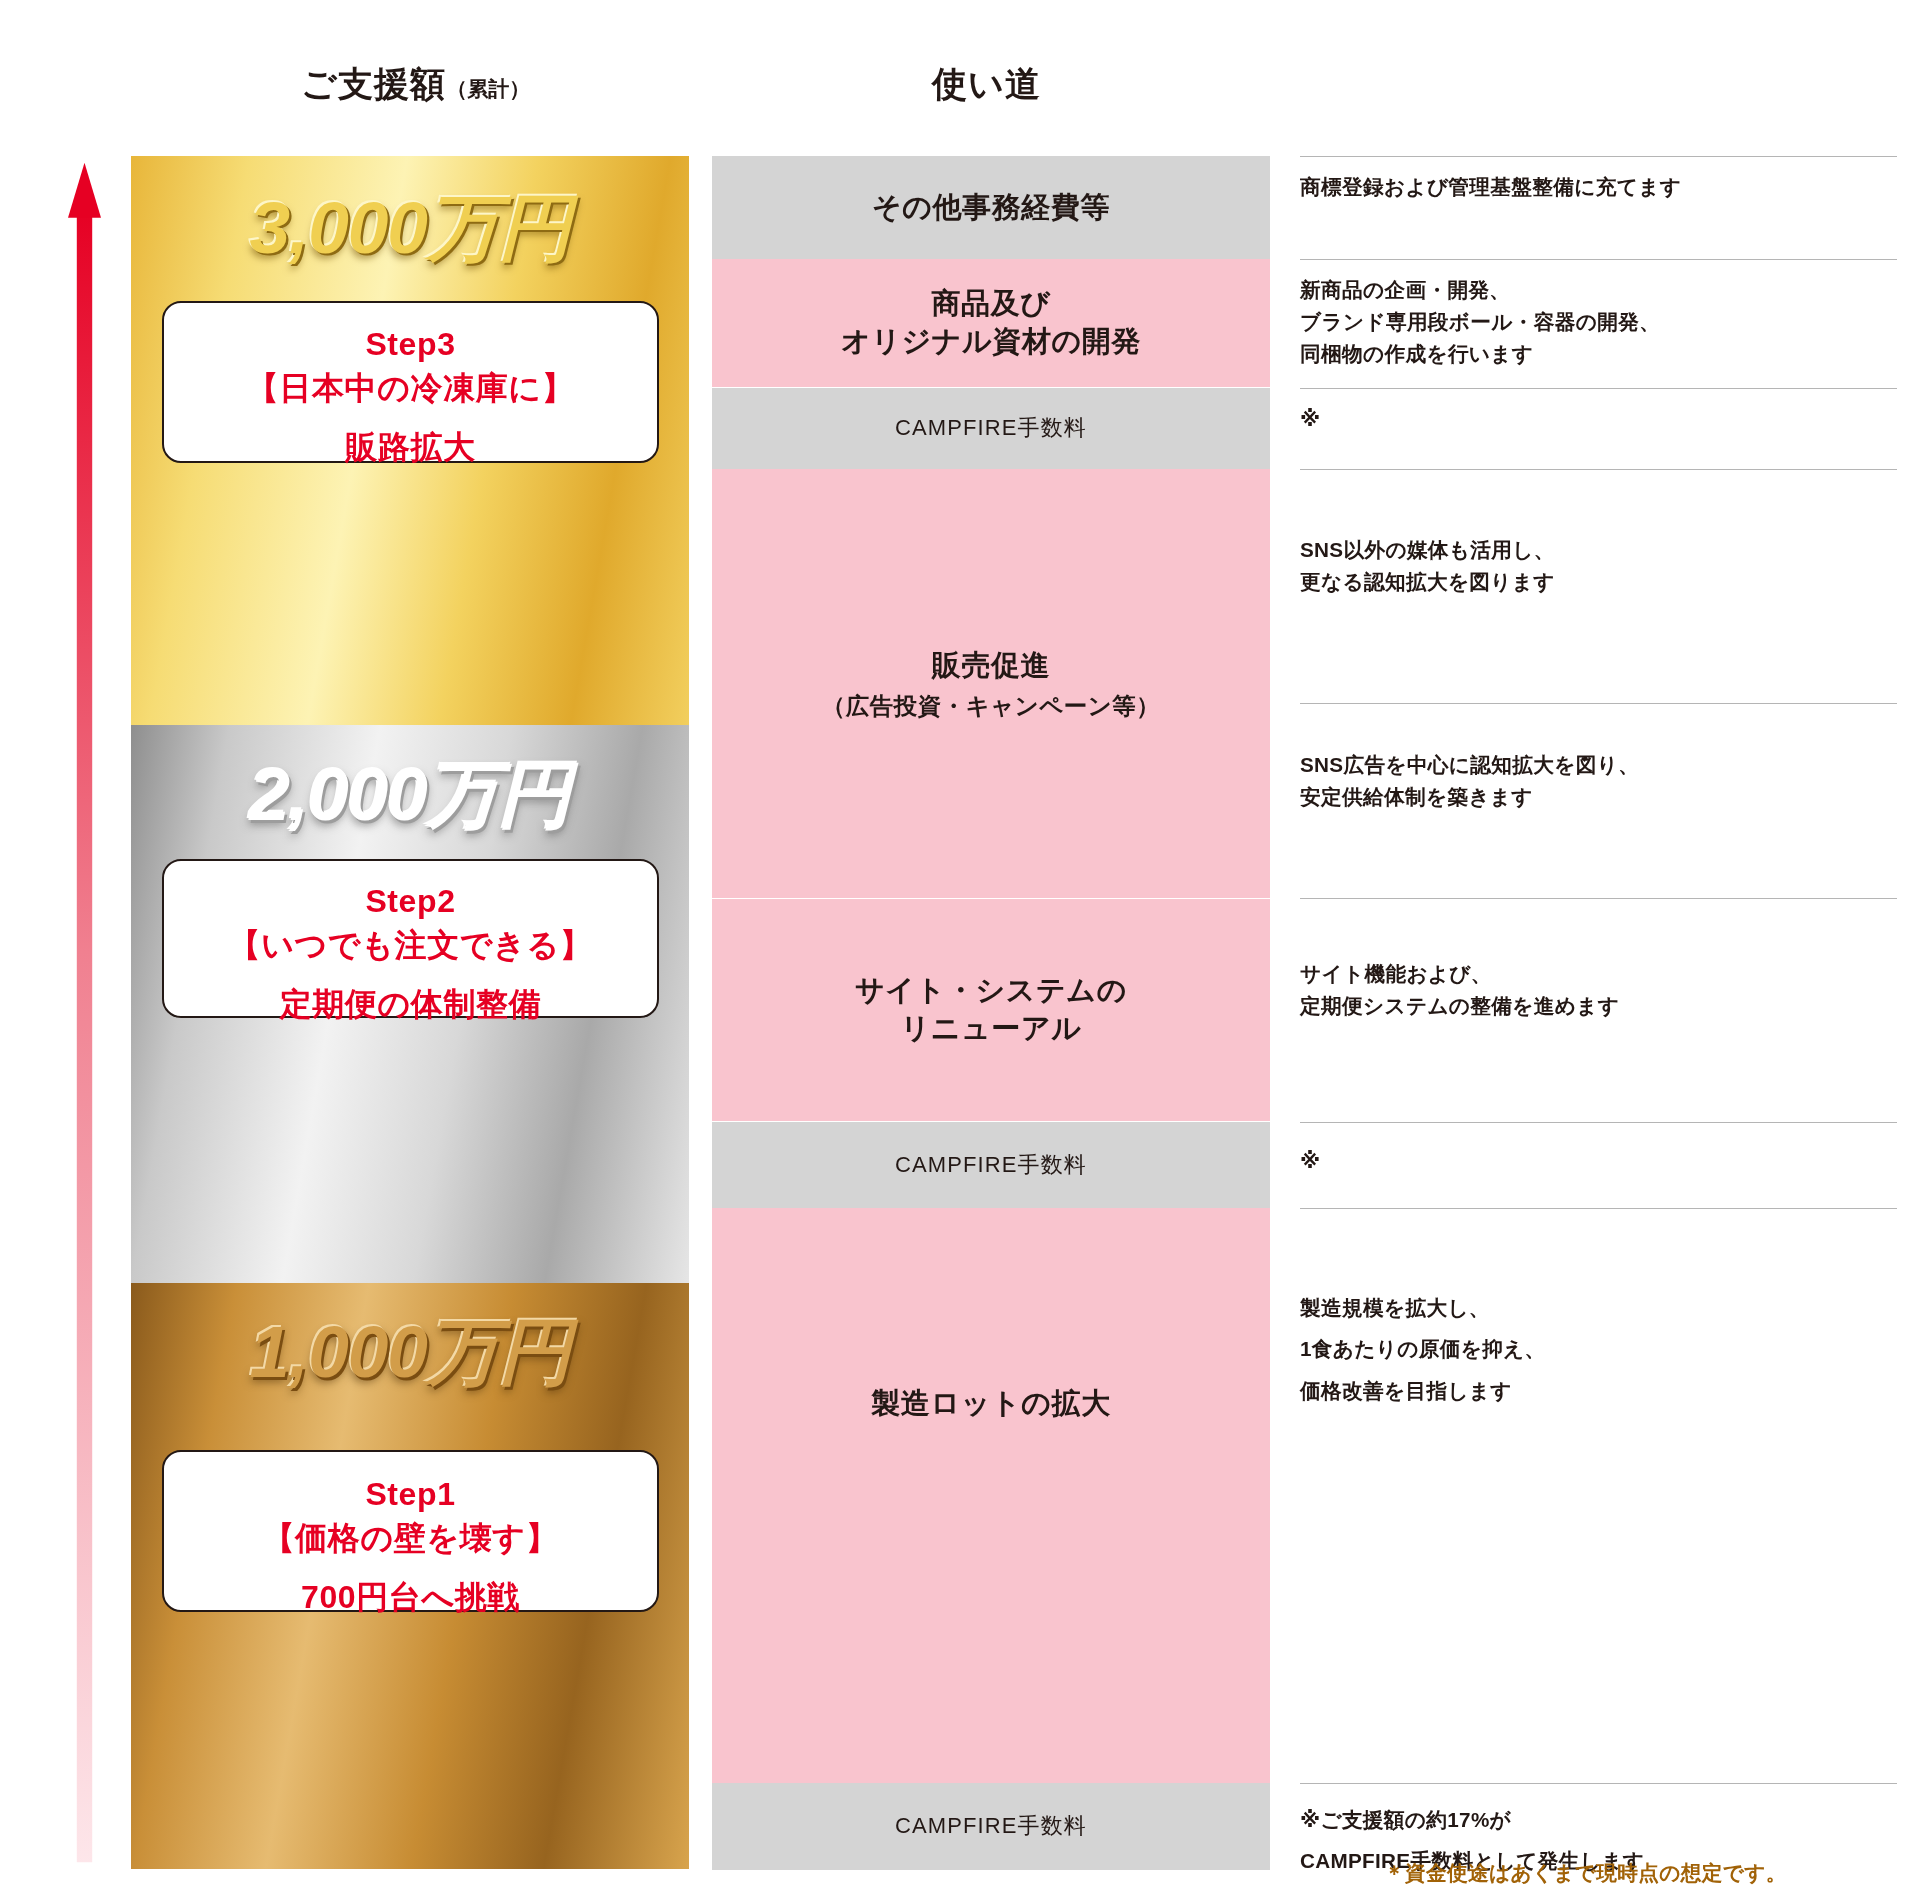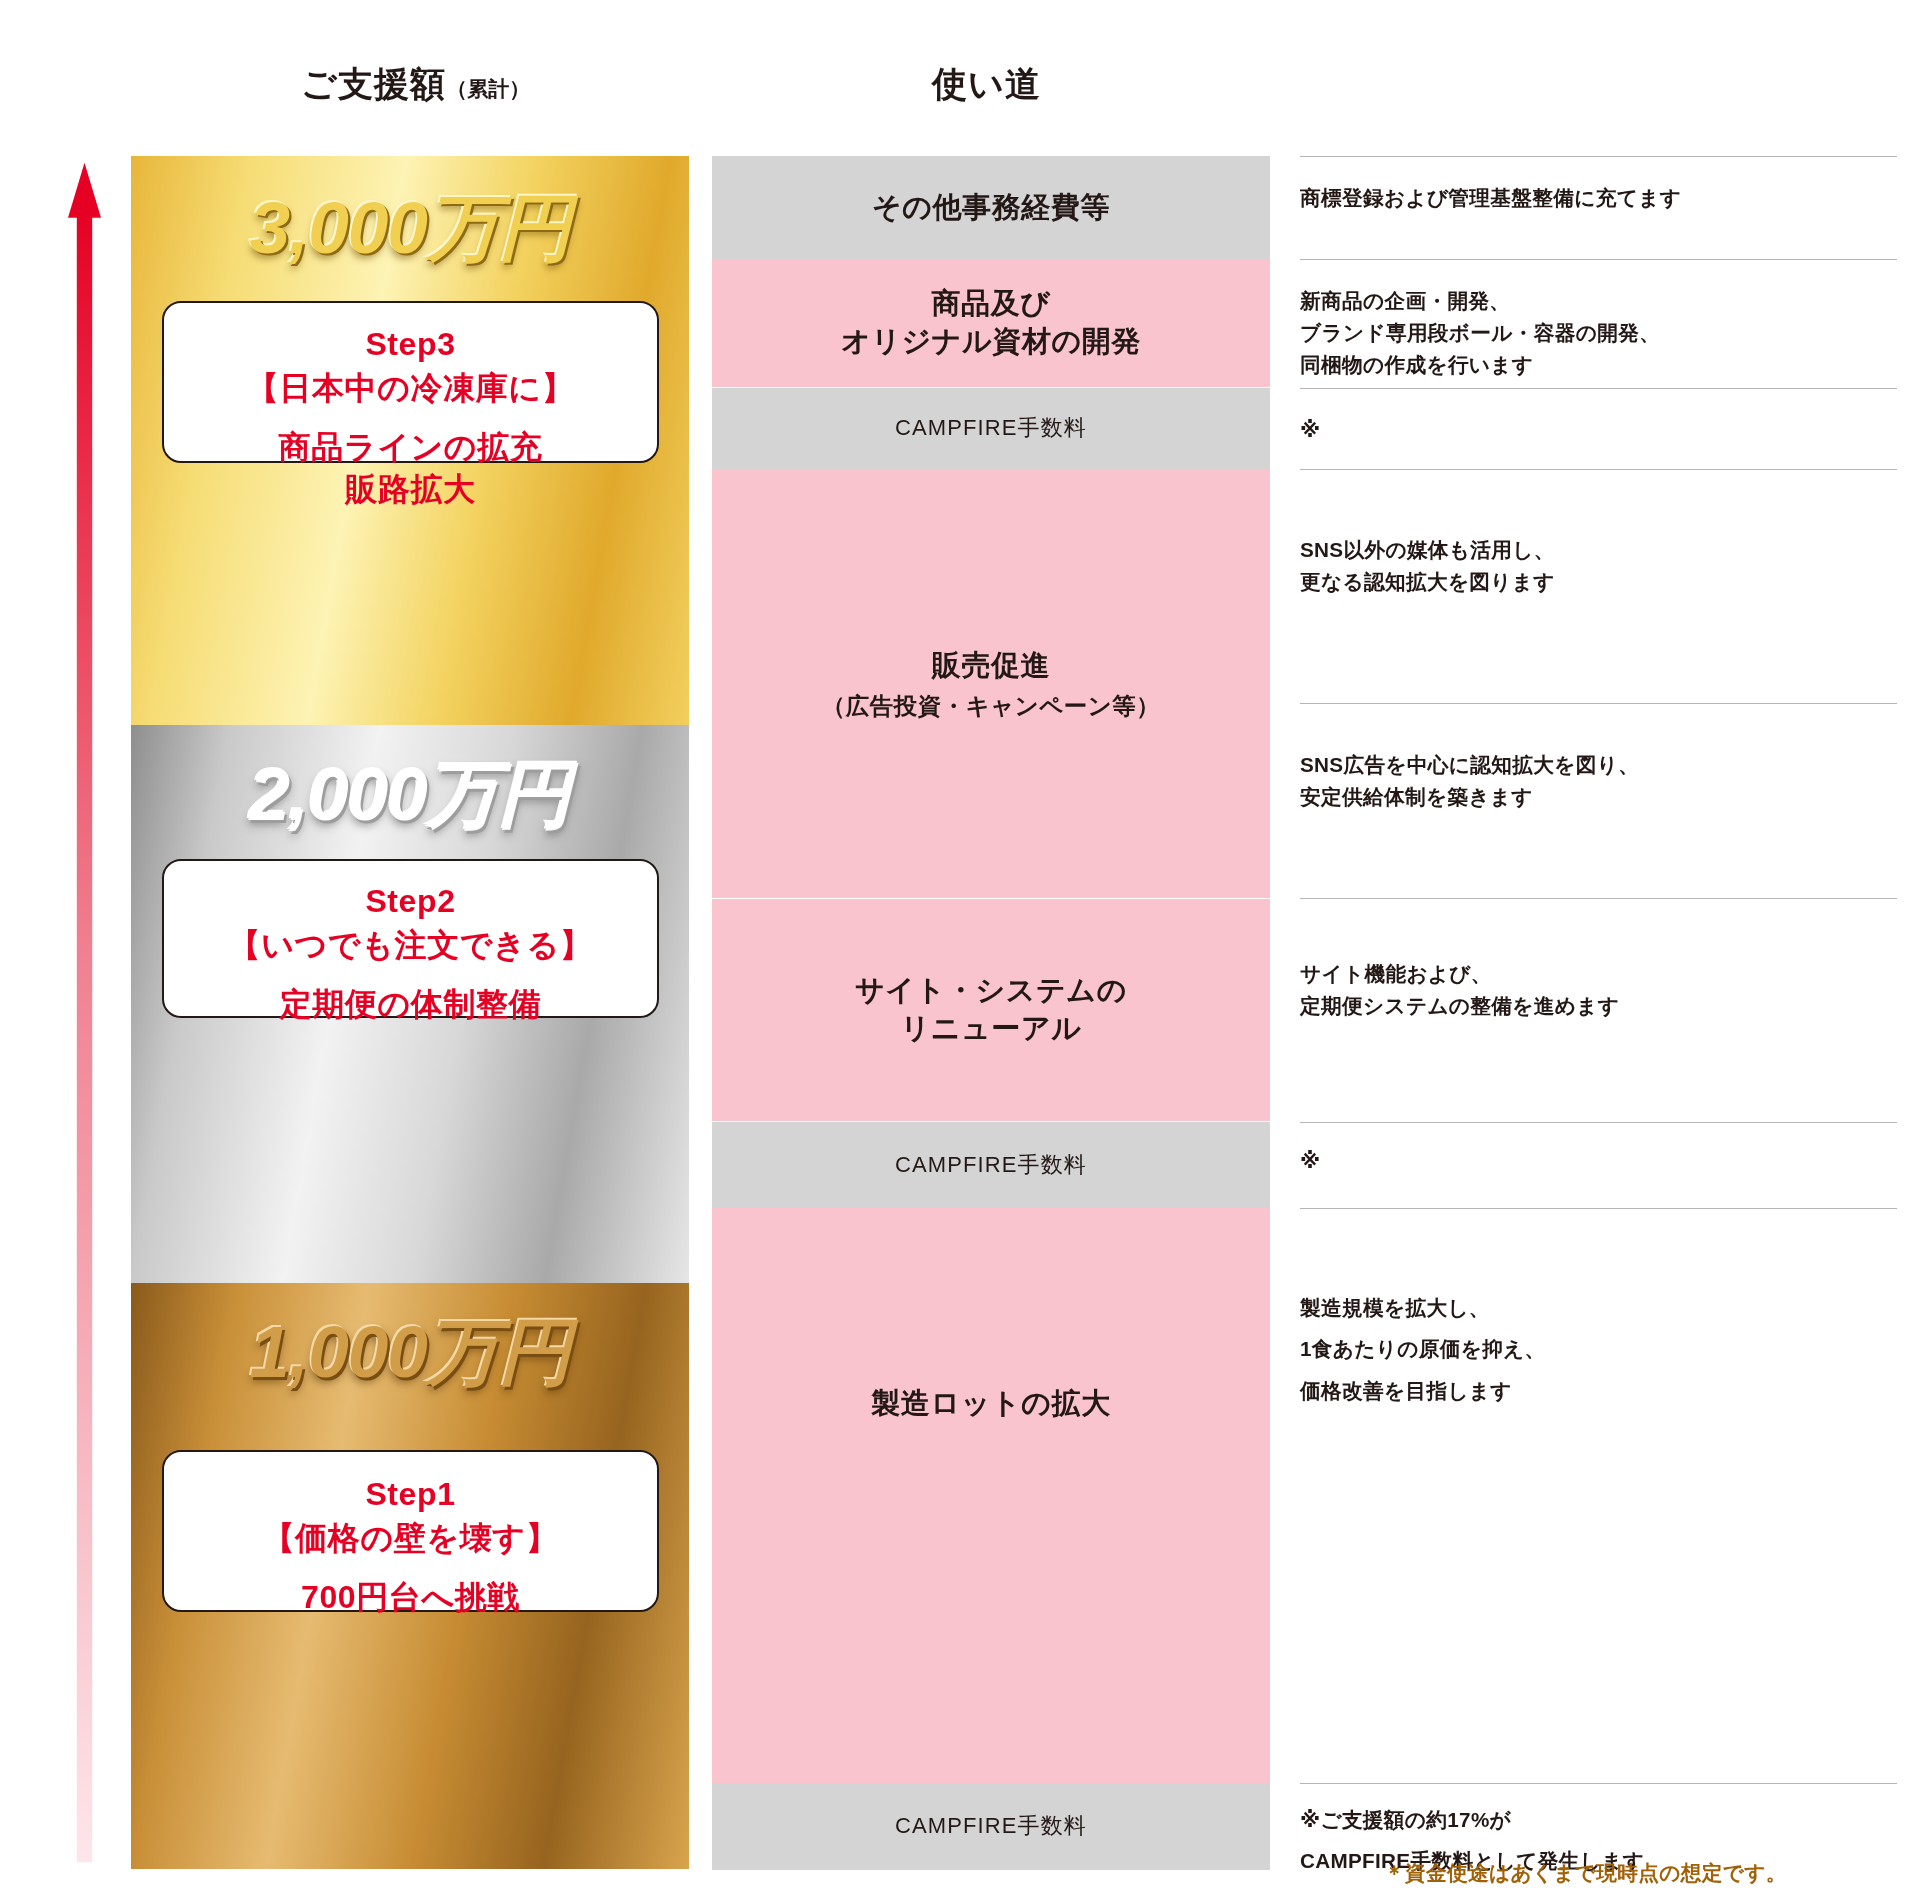--- a/index.html
+++ b/index.html
@@ -194,21 +194,21 @@
   }
   .desc-row {
     position: absolute;
     left: 0;
     width: 597px;
     box-sizing: border-box;
     border-top: 1.1px solid #b5b5b5;
     display: flex;
     flex-direction: column;
     justify-content: flex-start;
-    padding-top: 25px;
+    padding-top: 14px;
   }
   .desc-row .line {
     font-size: 20.7px;
     font-weight: bold;
     line-height: 1.55;
     color: #231815;
     letter-spacing: 0.3px;
   }
   .desc-row.loose .line { line-height: 2.0; }
   .desc-row.mark .line { font-size: 20.7px; }
@@ -246,21 +246,20 @@
 </div>
 
 <div id="steps">
 
   <div class="tier tier-3">
     <div class="amount amount-gold">3,000万円</div>
     <div class="step-card" id="step3-card">
       <div class="step-title">Step3</div>
       <div class="step-title">【日本中の冷凍庫に】</div>
       <div class="gap"></div>
-      <div class="step-sub">商品ラインの拡充</div>
       <div class="step-sub">販路拡大</div>
     </div>
   </div>
 
   <div class="tier tier-2">
     <div class="amount amount-silver">2,000万円</div>
     <div class="step-card" id="step2-card">
       <div class="step-title">Step2</div>
       <div class="step-title">【いつでも注文できる】</div>
       <div class="gap"></div>

